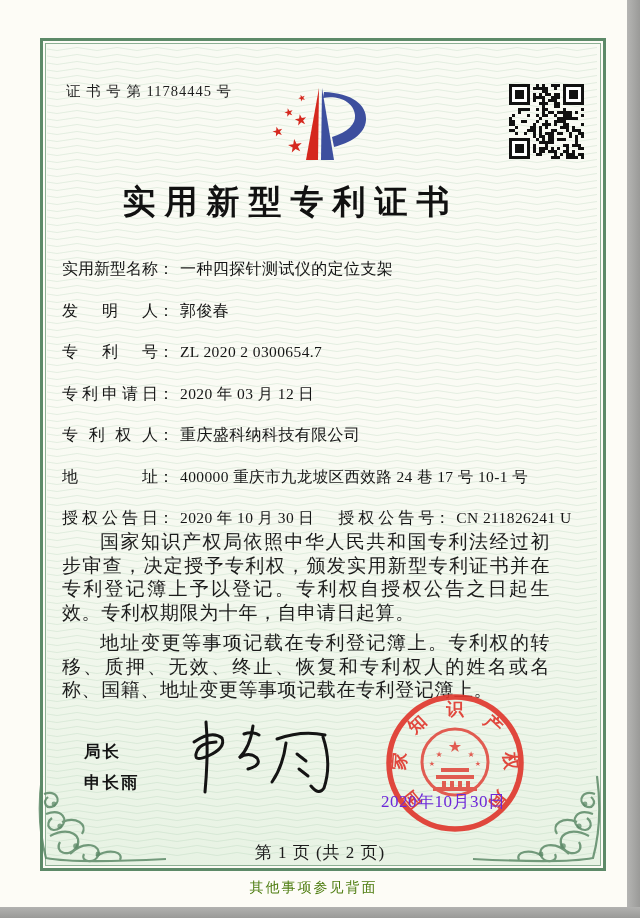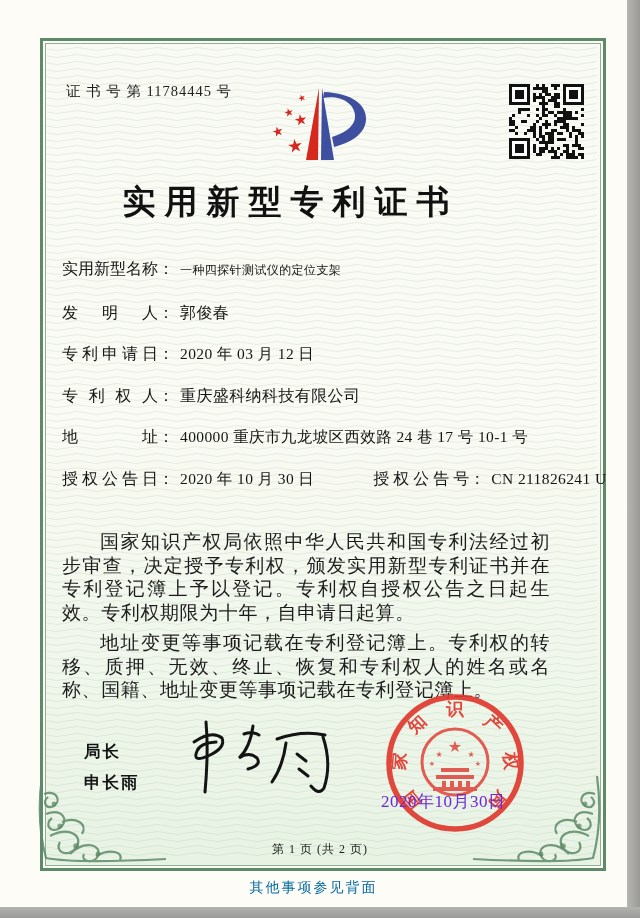--- a/index.html
+++ b/index.html
@@ -29,32 +29,32 @@
   .qr{position:absolute;left:509px;top:84px;width:75px;height:75px;}
   .title{
     position:absolute;left:0;top:180px;width:572px;text-align:center;
     font-size:33px;font-weight:bold;color:#111;letter-spacing:9px;text-indent:9px;
   }
   .fields{position:absolute;left:62px;top:256px;width:520px;}
   .row{margin-bottom:16.5px;font-size:16px;color:#151515;white-space:nowrap;line-height:25px;}
   .lbl{display:inline-block;width:96px;text-align:justify;text-align-last:justify;vertical-align:top;}
   .colon{display:inline-block;margin-right:6px;}
   .val{font-size:15.5px;letter-spacing:.4px;}
-  .second-pair{margin-left:59px;font-family:Liberation Serif, serif;}
+  .second-pair{margin-left:24px;font-family:Liberation Serif, serif;}
   .paras{position:absolute;left:62px;top:530px;width:488px;color:#1c1c1c;}
   .paras p{margin:0 0 7px 0;font-size:19px;line-height:23.5px;text-indent:2em;letter-spacing:.6px;text-align:justify;}
   .officer{position:absolute;left:84px;top:737px;font-family:Liberation Mono, monospace;color:#141414;}
   .officer div{font-size:16.5px;font-weight:600;line-height:31px;letter-spacing:2px;}
   .signature{position:absolute;left:182px;top:706px;width:175px;height:98px;}
   .seal{position:absolute;left:370px;top:678px;width:170px;height:170px;opacity:.92;}
   .seal-date{
     position:absolute;left:381px;top:790px;font-size:17px;color:#6d28d9;font-weight:500;letter-spacing:.5px;z-index:5;
   }
-  .page-footer{position:absolute;left:0;top:841px;width:640px;text-align:center;font-size:12px;color:#1c1c1c;letter-spacing:1px;}
-  .back-note{position:absolute;left:0;top:879px;width:627px;text-align:center;font-size:14px;color:#0369a1;letter-spacing:2px;}
+  .page-footer{position:absolute;left:0;top:841px;width:640px;text-align:center;font-size:17px;color:#1c1c1c;letter-spacing:1px;}
+  .back-note{position:absolute;left:0;top:879px;width:627px;text-align:center;font-size:14px;color:#4d7c0f;letter-spacing:2px;}
   .flourish{position:absolute;width:135px;height:100px;}
   .flourish.left{left:36px;top:766px;}
   .flourish.right{left:468px;top:766px;transform:scaleX(-1);}
   .scan-edge-r{position:absolute;right:0;top:0;width:13px;height:918px;background:linear-gradient(90deg,#b5b5b3,#9a9a98);}
   .scan-edge-b{position:absolute;left:0;bottom:0;width:640px;height:11px;background:linear-gradient(180deg,#b2b2b0,#9a9a98);}
 </style>
 </head>
 <body>
 
 <div class="page">
@@ -317,24 +317,27 @@
       <rect x="20" y="2" width="3" height="3" fill="#111"></rect>
       <rect x="0" y="18" width="7" height="7" fill="#111"></rect>
       <rect x="1" y="19" width="5" height="5" fill="#fff"></rect>
       <rect x="2" y="20" width="3" height="3" fill="#111"></rect>
     </svg>
 
   <div class="title">实用新型专利证书</div>
 
   <div class="fields">
     <div class="row">
-      <span class="lbl">实用新型名称</span><span class="colon">：</span><span class="val" style="font-size:12px;margin-top:20px;">一种四探针测试仪的定位支架</span>
+      <span class="lbl">实用新型名称</span><span class="colon">：</span><span class="val" style="font-size:16px;margin-top:20px;">一种四探针测试仪的定位支架</span>
     </div>
     <div class="row">
       <span class="lbl">发明人</span><span class="colon">：</span><span class="val" style="font-size:16px;">郭俊春</span>
+    </div>
+    <div class="row">
+      <span class="lbl">专利号</span><span class="colon">：</span><span class="val">ZL 2020 2 0300654.7</span>
     </div>
     <div class="row">
       <span class="lbl">专利申请日</span><span class="colon">：</span><span class="val">2020 年 03 月 12 日</span>
     </div>
     <div class="row">
       <span class="lbl">专利权人</span><span class="colon">：</span><span class="val" style="font-size:16px;">重庆盛科纳科技有限公司</span>
     </div>
     <div class="row">
       <span class="lbl">地址</span><span class="colon">：</span><span class="val">400000 重庆市九龙坡区西效路 24 巷 17 号 10-1 号</span>
     </div>

